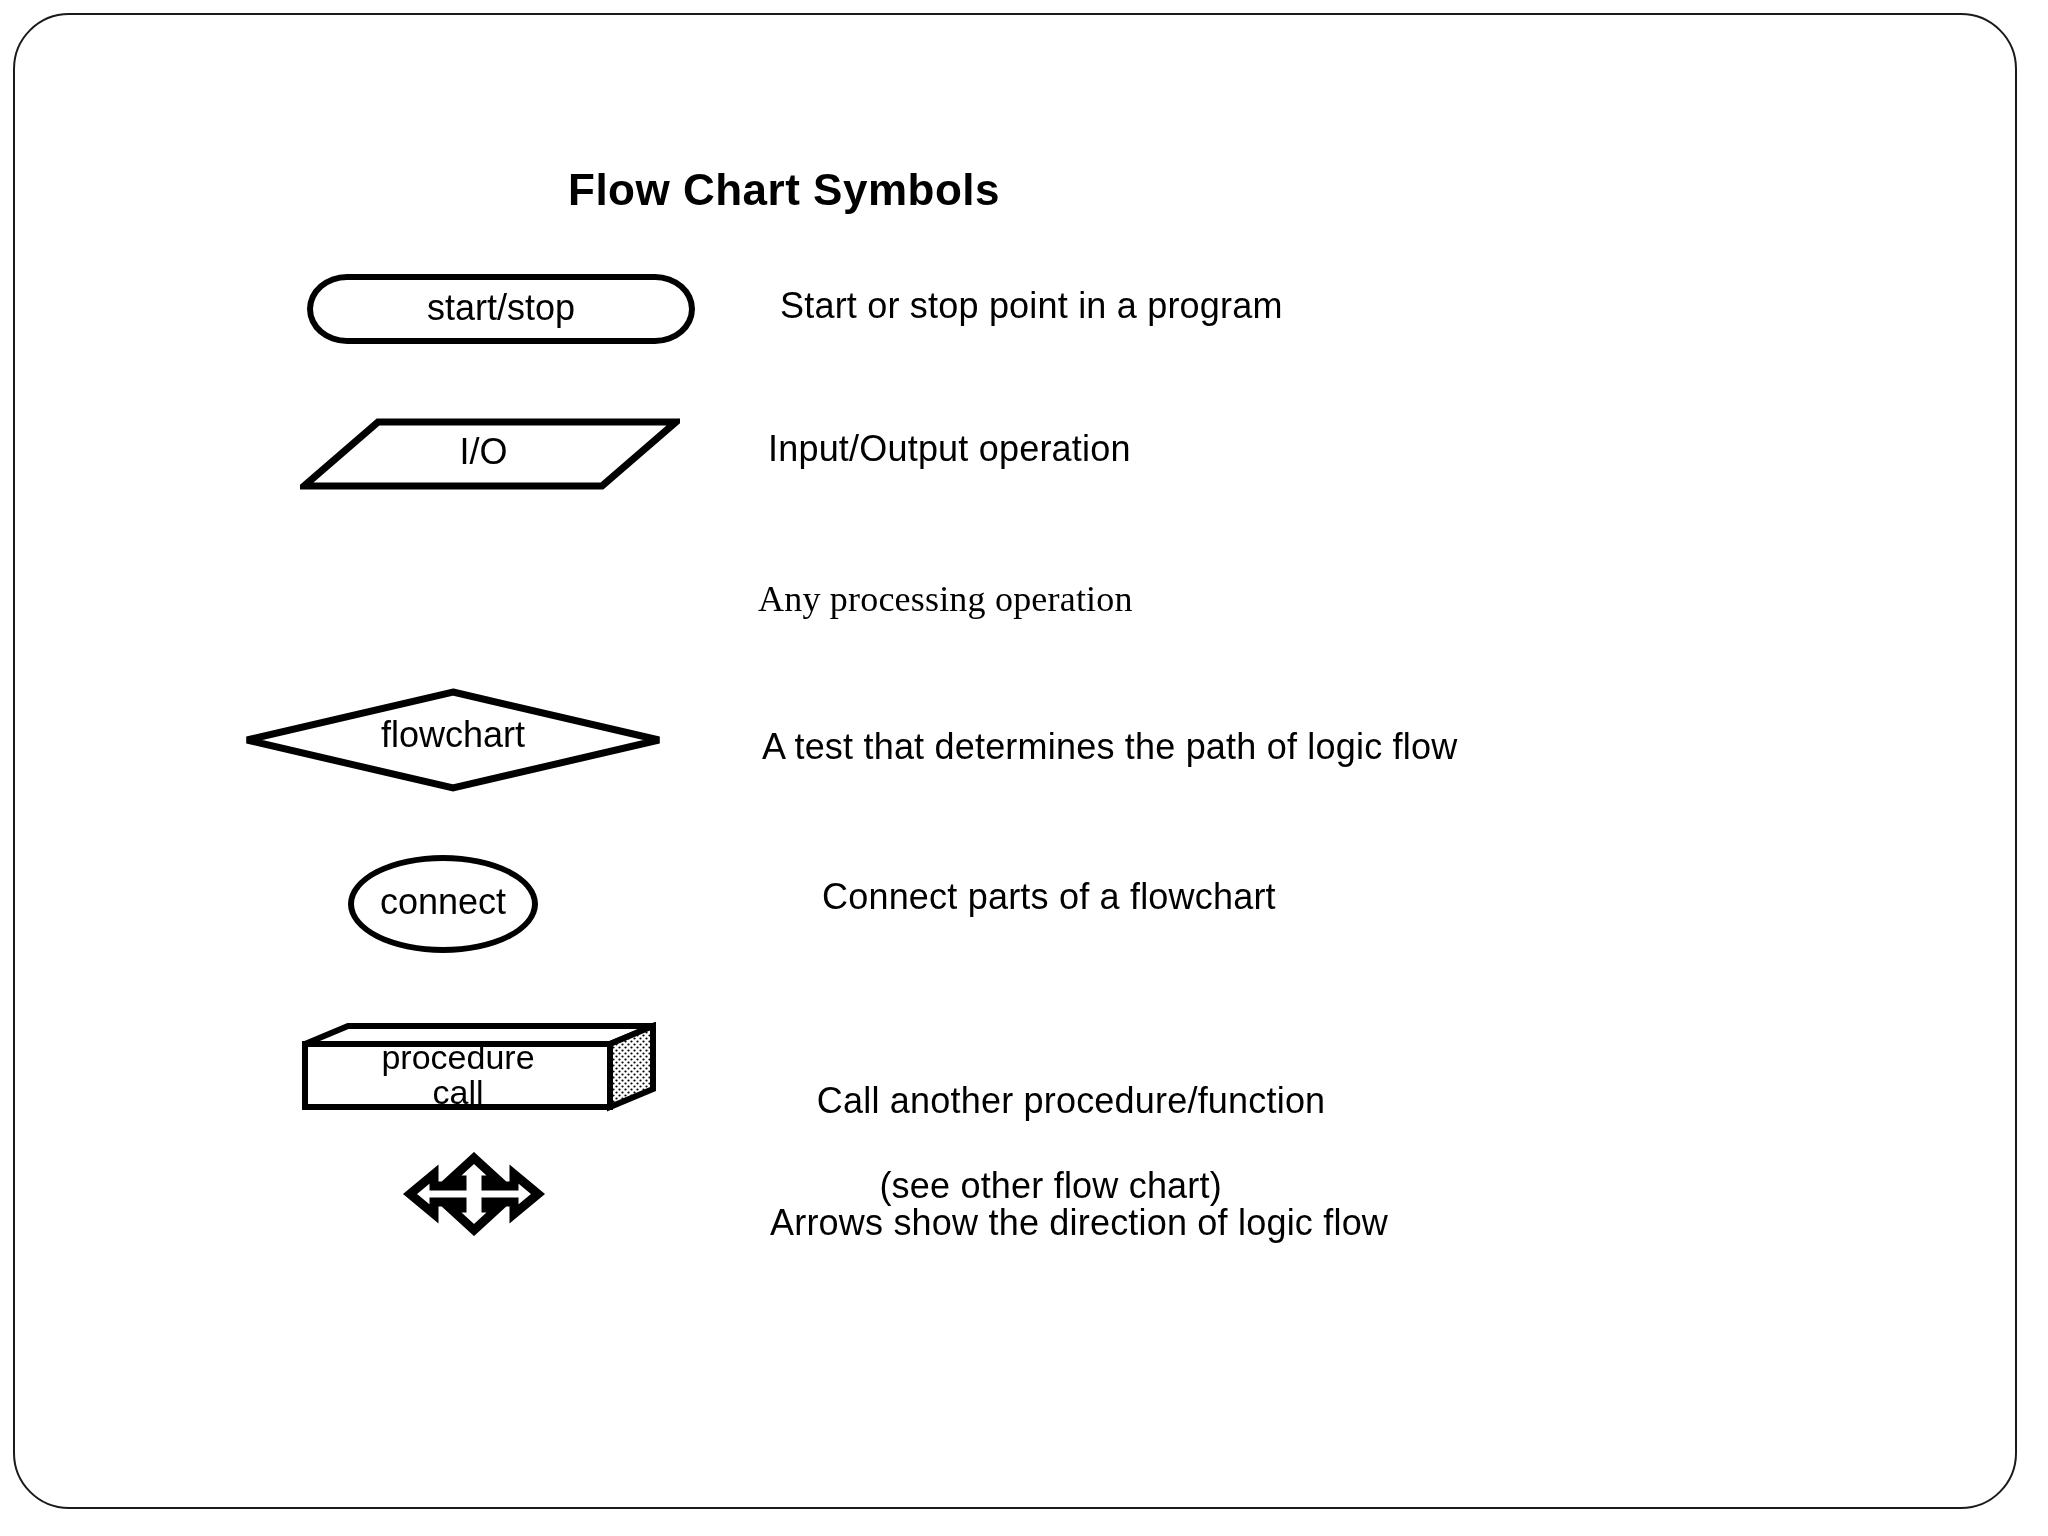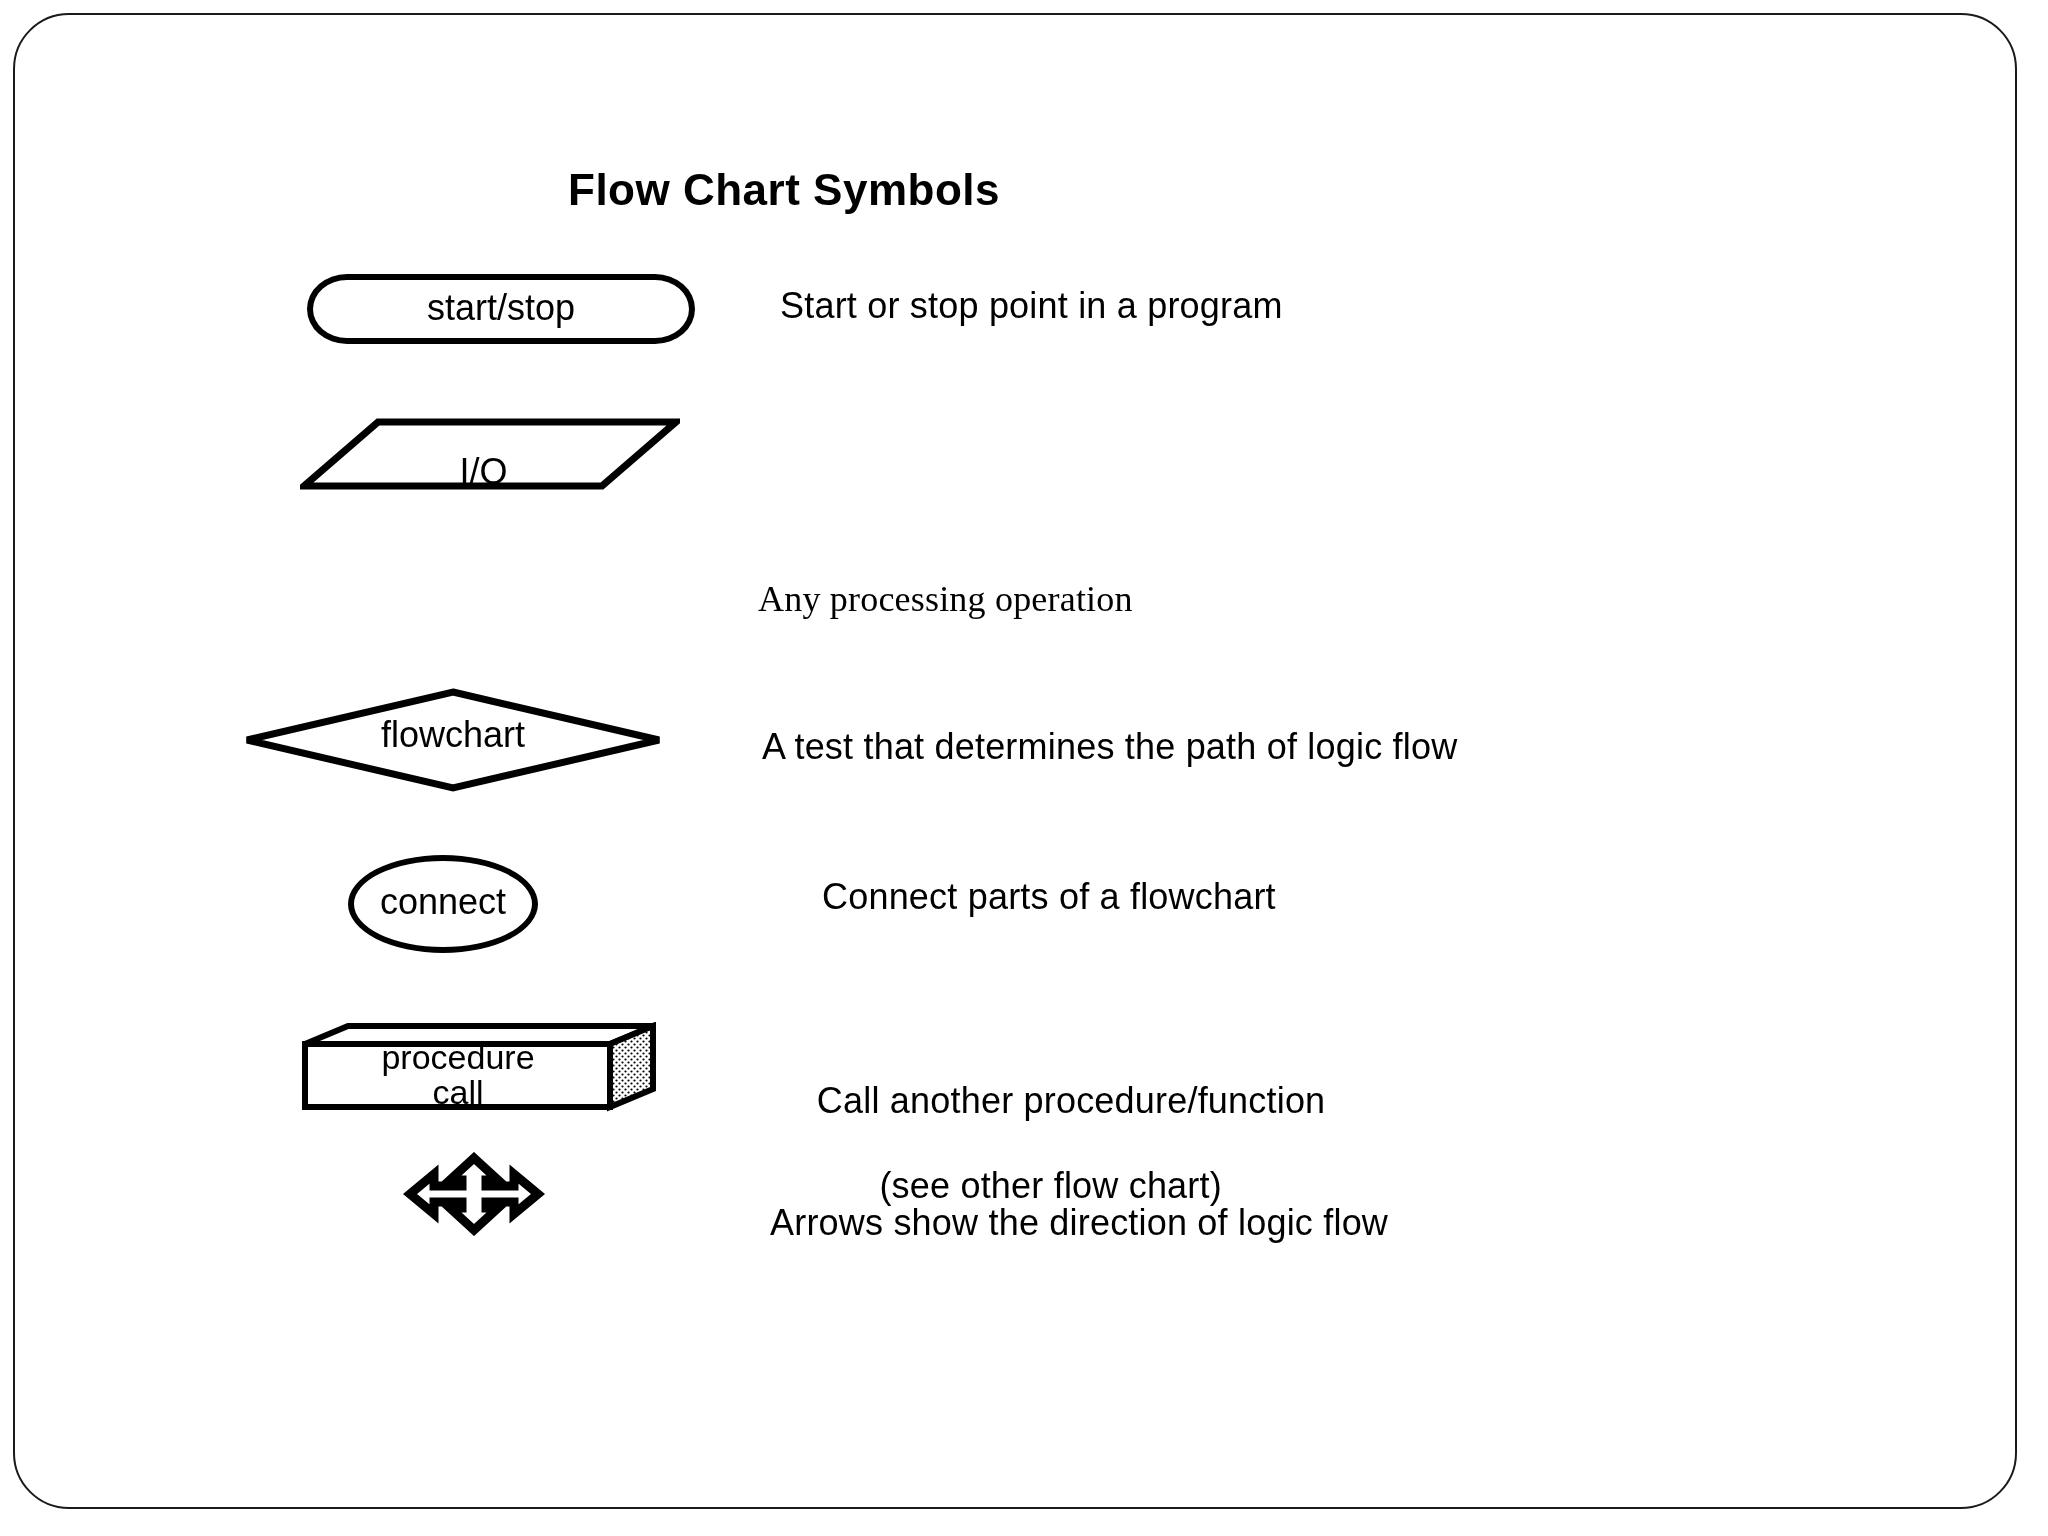--- a/index.html
+++ b/index.html
@@ -83,21 +83,20 @@
     width: 380px;
     height: 72px;
   }
   #sym-io svg { display: block; }
   #sym-io .lbl {
     position: absolute;
     left: 0; right: 13px; top: 50%;
     transform: translateY(-55%);
     text-align: center;
     font-size: 36px;
-    margin-top: 20px;
   }
 
   
   #sym-process {
     position: absolute;
     left: 308px;
     top: 557px;
     width: 330px;
     height: 70px;
     border: 6px solid #000;
@@ -190,20 +189,21 @@
     <div class="lbl">start/stop</div>
   </div>
   <div class="row-desc" style="left:780px; top:285px;">Start or stop point in a program</div>
 
   <div id="sym-io">
     <svg width="380" height="72" viewBox="0 0 380 72">
       <polygon points="78,4 376,4 302,68 4,68" fill="#ffffff" stroke="#000000" stroke-width="7"></polygon>
     </svg>
     <div class="lbl">I/O</div>
   </div>
+  <div class="row-desc" style="left:768px; top:428px;">Input/Output operation</div>
 
   <div class="row-desc" style="left:758px; top:578px;font-family:Liberation Serif, serif;">Any processing operation</div>
 
   <div id="sym-decision">
     <svg width="420" height="104" viewBox="0 0 420 104">
       <polygon points="210,4 416,52 210,100 4,52" fill="#ffffff" stroke="#000000" stroke-width="7"></polygon>
     </svg>
     <div class="lbl">flowchart</div>
   </div>
   <div class="row-desc" style="left:762px; top:726px;">A test that determines the path of logic flow</div>

